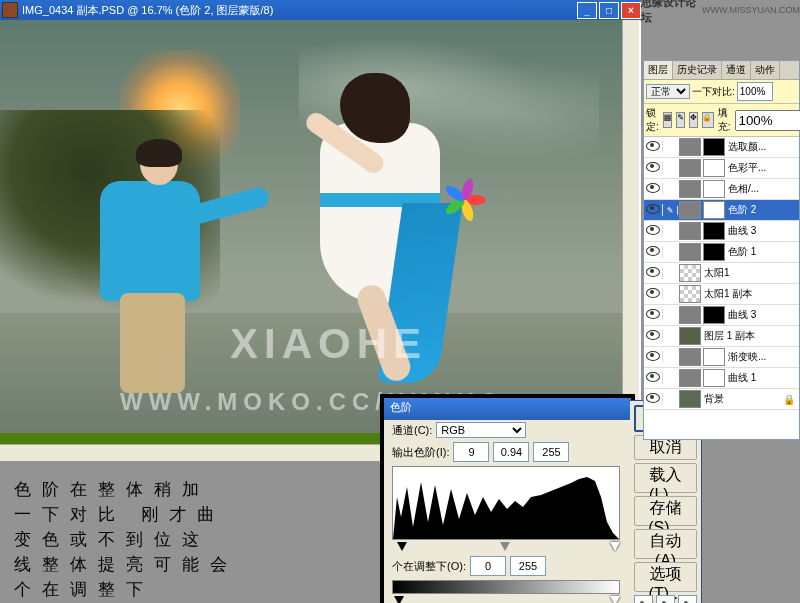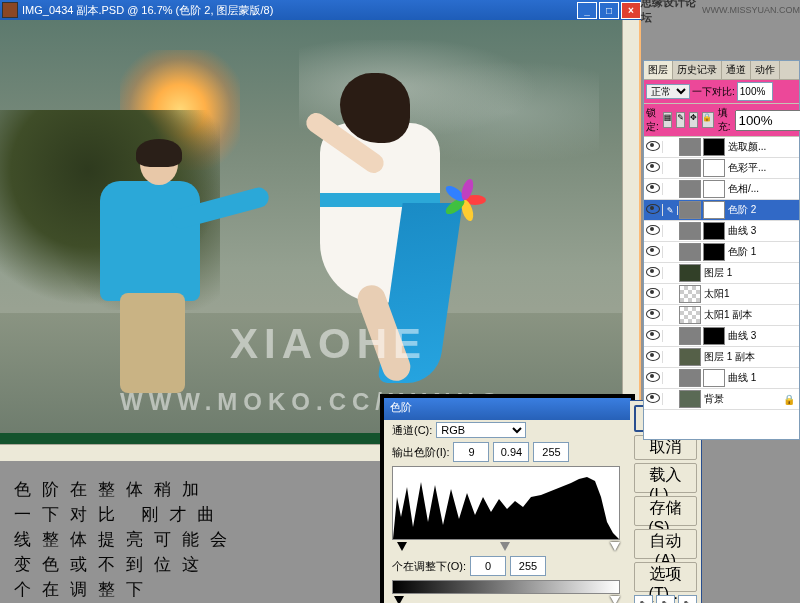--- a/index.html
+++ b/index.html
@@ -7,21 +7,21 @@
 .titlebar .icon{width:14px;height:14px;margin-right:4px;background:#8b4726;border:1px solid #333}
 .titlebar .label{flex:1;white-space:nowrap;overflow:hidden}
 .winbtns{display:flex;gap:2px}
 .winbtns div{width:18px;height:15px;border:1px solid #fff;display:flex;align-items:center;justify-content:center;font-weight:bold;font-size:10px}
 .winbtns .min{background:#2a6dce}
 .winbtns .max{background:#2a6dce}
 .winbtns .close{background:#e04030}
 .topbar{position:absolute;top:0;left:641px;right:0;height:20px;display:flex;align-items:center;color:#333;background:#939393;font-size:11px}
 .topbar .forum{font-weight:bold}
 .topbar .url{color:#555;margin-left:4px;font-size:9px}
-.canvas-area{position:absolute;top:20px;left:0;width:639px;height:441px;background:#14532d;border-right:2px solid #fdba74}
+.canvas-area{position:absolute;top:20px;left:0;width:639px;height:441px;background:#4d7c0f;border-right:2px solid #ffffff}
 .photo{position:absolute;top:0;left:0;width:639px;height:413px;overflow:hidden}
 .sky{position:absolute;inset:0;background:linear-gradient(180deg,#5d7a6e 0%,#7a8b7b 30%,#94a090 60%,#a8a898 100%)}
 .sun{position:absolute;top:30px;left:120px;width:120px;height:120px;background:radial-gradient(circle,#ffd978 0%,#ffb048 30%,rgba(255,140,50,0.3)60%,transparent 80%)}
 .clouds{position:absolute;top:20px;right:40px;width:300px;height:120px;background:radial-gradient(ellipse at 30% 40%,rgba(180,190,180,.7)0%,transparent 50%),radial-gradient(ellipse at 70% 60%,rgba(160,175,165,.6)0%,transparent 50%)}
 .trees{position:absolute;top:90px;left:0;width:220px;height:200px;background:radial-gradient(circle at 40% 30%,#2e3a1e 0%,#3f4d28 40%,transparent 70%),radial-gradient(circle at 70% 50%,#34421f 0%,transparent 60%)}
 .water{position:absolute;bottom:0;left:0;right:0;height:120px;background:linear-gradient(180deg,#8a9482 0%,#6f7d6e 100%)}
 .man{position:absolute;bottom:30px;left:70px;width:160px;height:260px}
 .man .head{position:absolute;top:0;left:70px;width:38px;height:42px;background:#e8c8a8;border-radius:50%}
 .man .hair{position:absolute;top:-4px;left:66px;width:46px;height:28px;background:#2a1f18;border-radius:50% 50% 30% 30%}
 .man .shirt{position:absolute;top:38px;left:30px;width:100px;height:120px;background:#2ba8d8;border-radius:20px 20px 8px 8px}
@@ -49,21 +49,21 @@
 .histo{margin:2px 8px;width:226px;height:72px;border:1px solid #888;background:#fff;position:relative;overflow:hidden}
 .histo svg{position:absolute;inset:0}
 .slider{margin:0 8px;height:12px;position:relative}
 .slider .tri{position:absolute;top:0;width:0;height:0;border-left:5px solid transparent;border-right:5px solid transparent;border-top:9px solid}
 .grad{margin:2px 8px;width:226px;height:12px;border:1px solid #888;background:linear-gradient(90deg,#000,#fff)}
 .lvlbtns{position:absolute;top:400px;left:630px;width:63px;display:flex;flex-direction:column;gap:3px;padding:4px}
 .lvlbtns button{font-size:16px;height:30px;background:#ece9d8;border:1px solid #aca899;border-radius:2px}
 .lvlbtns .eyerow{display:flex;gap:3px;justify-content:center}
 .lvlbtns .eye{width:17px;height:17px;border:1px solid #7f9db9;background:#fff;display:flex;align-items:center;justify-content:center;font-size:10px}
 .lvlbtns .prev{display:flex;align-items:center;gap:3px;font-size:11px;margin-top:2px}
-.layers{position:absolute;top:60px;right:0;width:155px;height:378px;background:#ec4899;border:1px solid #7f9db9;font-size:10px;display:flex;flex-direction:column}
+.layers{position:absolute;top:60px;right:0;width:155px;height:378px;background:#fef9c3;border:1px solid #7f9db9;font-size:10px;display:flex;flex-direction:column}
 .tabs{display:flex;background:#d6d2c4;border-bottom:1px solid #aca899}
 .tabs div{padding:2px 4px;border-right:1px solid #aca899}
 .tabs .active{background:#ece9d8}
 .lopt{display:flex;align-items:center;padding:2px;gap:2px;border-bottom:1px solid #c6c3b5}
 .lopt select,.lopt input{font-size:10px;height:15px;border:1px solid #7f9db9}
 .lopt input{width:30px}
 .lock{display:flex;align-items:center;padding:2px;gap:4px;border-bottom:1px solid #c6c3b5}
 .lock .ic{width:14px;height:14px;border:1px solid #888;background:#ddd;font-size:8px;text-align:center}
 .llist{flex:1;overflow-y:auto;background:#fff}
 .layer{display:flex;align-items:center;height:20px;border-bottom:1px solid #ddd}
@@ -127,22 +127,22 @@
     <div class="watermark" style="top:300px;left:230px;font-size:42px">XIAOHE</div>
     <div class="watermark" style="top:368px;left:120px;font-size:24px">WWW.MOKO.CC/XUNUO</div>
   </div>
   <div class="scrollbar-h"></div>
   <div class="scrollbar-v"></div>
 </div>
 
 <div class="caption">
   <div>色阶在整体稍加</div>
     <div>一下对比 刚才曲</div>
-  <div>线整体提亮可能会</div>
-    <div>变色或不到位这</div>
+  <div>变色或不到位这</div>
+    <div>线整体提亮可能会</div>
   <div>个在调整下</div>
 </div>
 
 <div class="levels">
   <div class="tb">色阶</div>
   <div class="row">
     <span>通道(C):</span>
     <select style="width:90px"><option>RGB</option></select>
   </div>
   <div class="row">
@@ -251,26 +251,20 @@
       <div class="layer">
         <div class="vis"><span class="eye-icon"></span></div>
         <div class="link"></div>
         <div class="th" style="background:#808080;"></div>
         <div class="mask" style="background:#000"></div>
         <div class="nm">色阶 1</div>
       </div>
       <div class="layer">
         <div class="vis"><span class="eye-icon"></span></div>
         <div class="link"></div>
-        <div class="th" style="background:#324028;"></div>
-        <div class="nm">图层 1</div>
-      </div>
-      <div class="layer">
-        <div class="vis"><span class="eye-icon"></span></div>
-        <div class="link"></div>
         <div class="th" style="background:#f8c860;background-image:linear-gradient(45deg,#ccc 25%,transparent 25%,transparent 75%,#ccc 75%),linear-gradient(45deg,#ccc 25%,#fff 25%,#fff 75%,#ccc 75%);background-size:8px 8px;background-position:0 0,4px 4px;"></div>
         <div class="nm">太阳1</div>
       </div>
       <div class="layer">
         <div class="vis"><span class="eye-icon"></span></div>
         <div class="link"></div>
         <div class="th" style="background:#f8c860;background-image:linear-gradient(45deg,#ccc 25%,transparent 25%,transparent 75%,#ccc 75%),linear-gradient(45deg,#ccc 25%,#fff 25%,#fff 75%,#ccc 75%);background-size:8px 8px;background-position:0 0,4px 4px;"></div>
         <div class="nm">太阳1 副本</div>
       </div>
       <div class="layer">
@@ -278,20 +272,27 @@
         <div class="link"></div>
         <div class="th" style="background:#808080;"></div>
         <div class="mask" style="background:#000"></div>
         <div class="nm">曲线 3</div>
       </div>
       <div class="layer">
         <div class="vis"><span class="eye-icon"></span></div>
         <div class="link"></div>
         <div class="th" style="background:#556048;"></div>
         <div class="nm">图层 1 副本</div>
+      </div>
+      <div class="layer">
+        <div class="vis"><span class="eye-icon"></span></div>
+        <div class="link"></div>
+        <div class="th" style="background:#808080;"></div>
+        <div class="mask" style="background:#fff"></div>
+        <div class="nm">渐变映...</div>
       </div>
       <div class="layer">
         <div class="vis"><span class="eye-icon"></span></div>
         <div class="link"></div>
         <div class="th" style="background:#808080;"></div>
         <div class="mask" style="background:#fff"></div>
         <div class="nm">曲线 1</div>
       </div>
       <div class="layer">
         <div class="vis"><span class="eye-icon"></span></div>

